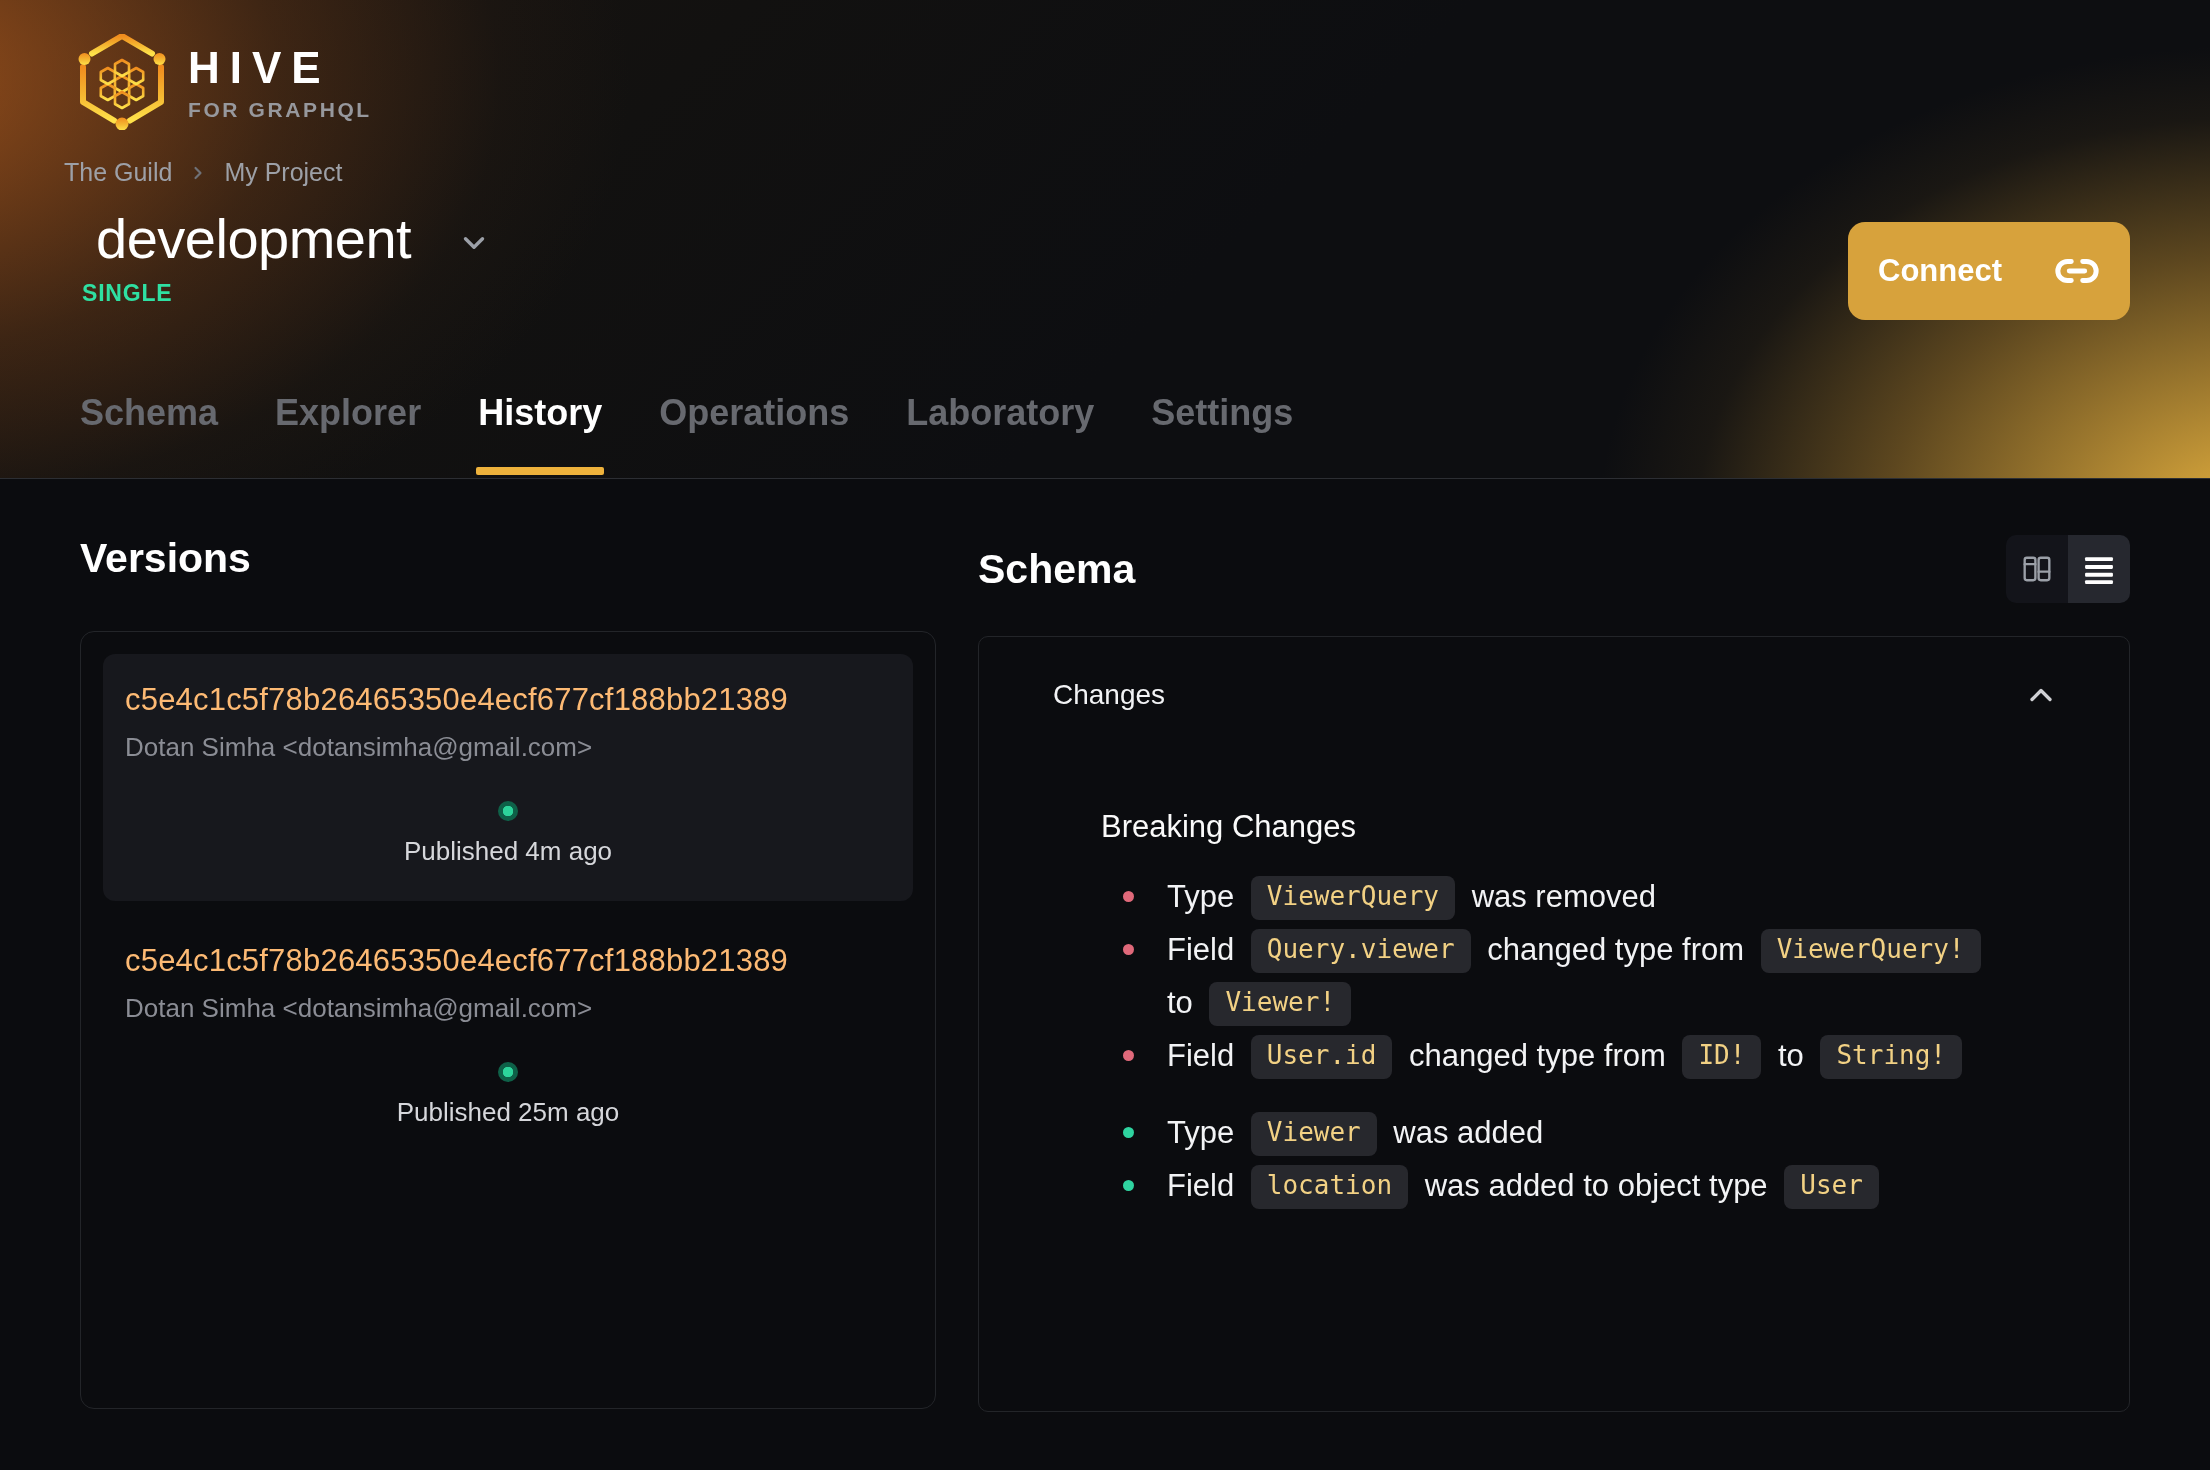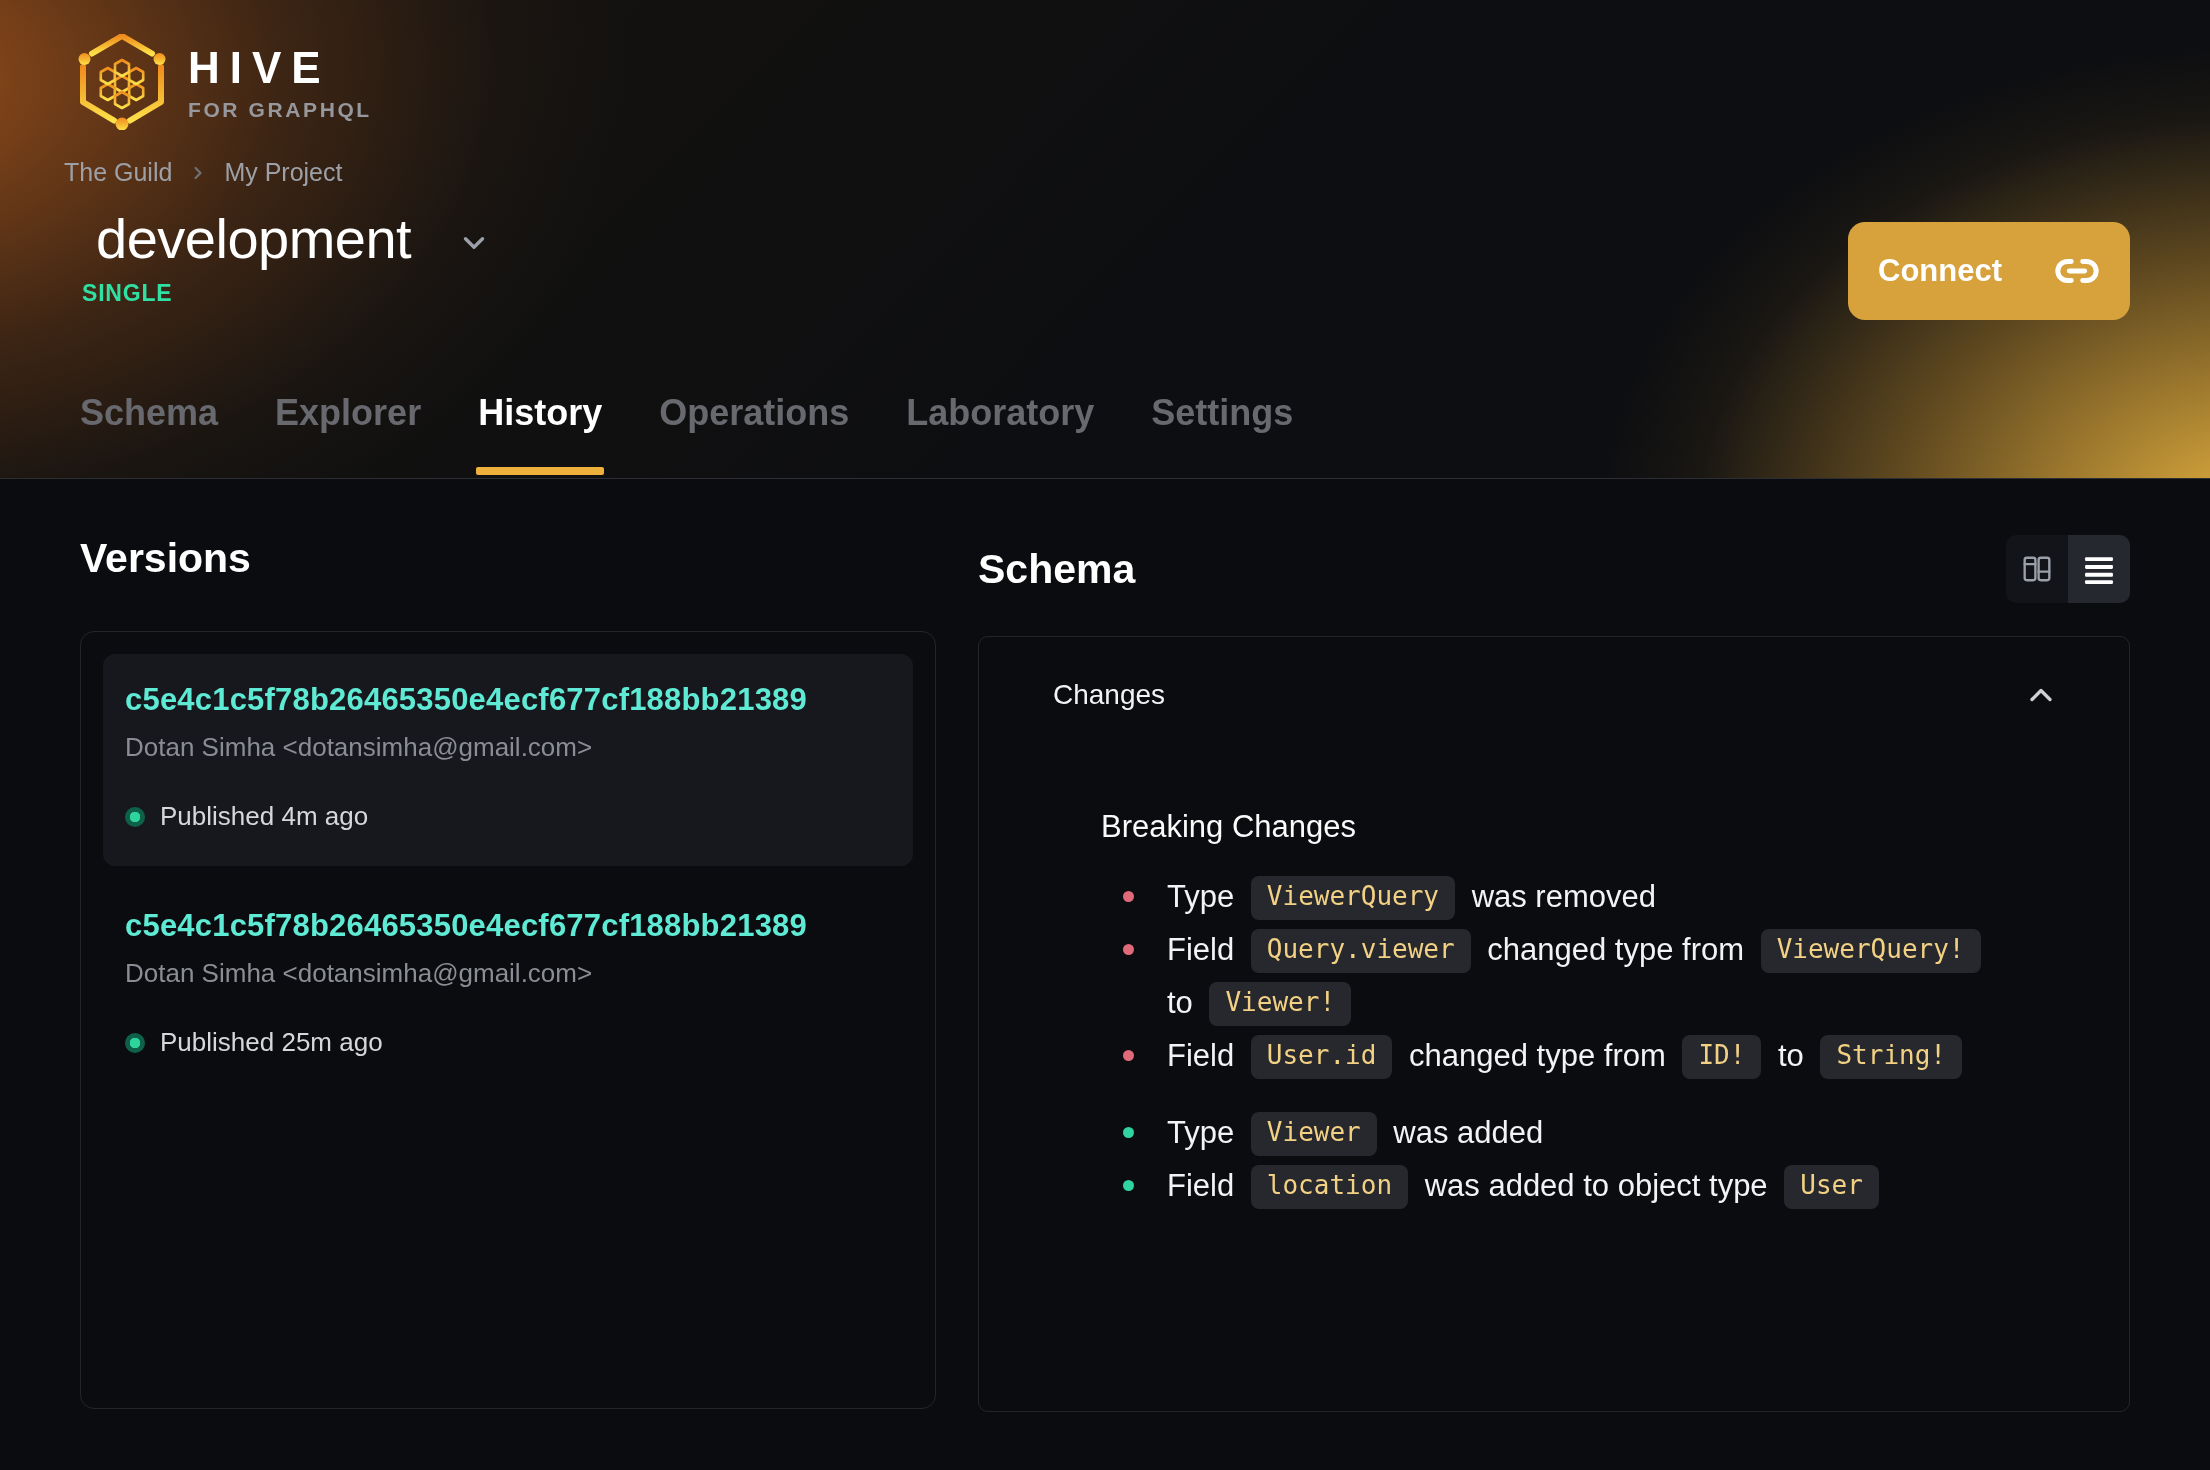--- a/index.html
+++ b/index.html
@@ -54,23 +54,23 @@
   .tab.active::after{content:'';position:absolute;left:-2px;right:-2px;bottom:3px;height:8px;border-radius:2px;background:var(--tab-underline);}
   
   .main{display:flex;gap:42px;padding:56px 80px 0;}
   .col-left{width:856px;flex:none;}
   .col-right{flex:1;min-width:0;}
   .section-heading{font-size:41px;font-weight:700;margin:0;line-height:46px;}
   .versions-box{margin-top:50px;height:778px;border:1px solid var(--border);border-radius:14px;padding:22px;}
   .version-item{padding:28px 22px 34px;border-radius:12px;cursor:pointer;}
   .version-item.highlighted{background:var(--card-bg);}
   .version-item + .version-item{margin-top:14px;}
-  .version-hash{font-size:31px;font-weight:700;color:#5eead4;letter-spacing:0.2px;white-space:nowrap;}
+  .version-hash{font-size:31px;font-weight:400;color:#fdba74;letter-spacing:0.2px;white-space:nowrap;}
   .version-author{margin-top:14px;font-size:26px;color:#8b8d95;}
-  .version-status{margin-top:38px;display:flex;align-items:center;gap:15px;font-size:26px;color:#d6d7db;}
+  .version-status{margin-top:38px;display:flex;align-items:center;gap:15px;font-size:26px;color:#d6d7db;flex-direction:column;}
   .status-dot{width:20px;height:20px;border-radius:50%;flex:none;
     background:radial-gradient(circle at 50% 50%, var(--published-dot-inner) 0 5px, var(--published-dot-outer) 5.5px 10px);}
   .panel-head{display:flex;justify-content:space-between;align-items:center;}
   .view-toggle{display:flex;border-radius:10px;overflow:hidden;}
   .toggle-btn{width:62px;height:68px;display:flex;align-items:center;justify-content:center;background:#13141a;border:none;cursor:pointer;}
   .toggle-btn.active{background:#26282f;}
   .changes-panel{margin-top:33px;height:776px;border:1px solid var(--border);border-radius:10px;padding:40px 70px 0 74px;}
   .changes-head{display:flex;justify-content:space-between;align-items:center;}
   .changes-title{font-size:28px;font-weight:400;color:#f2f3f5;line-height:36px;}
   .collapse-btn{background:none;border:none;padding:0;cursor:pointer;display:flex;align-items:center;}

